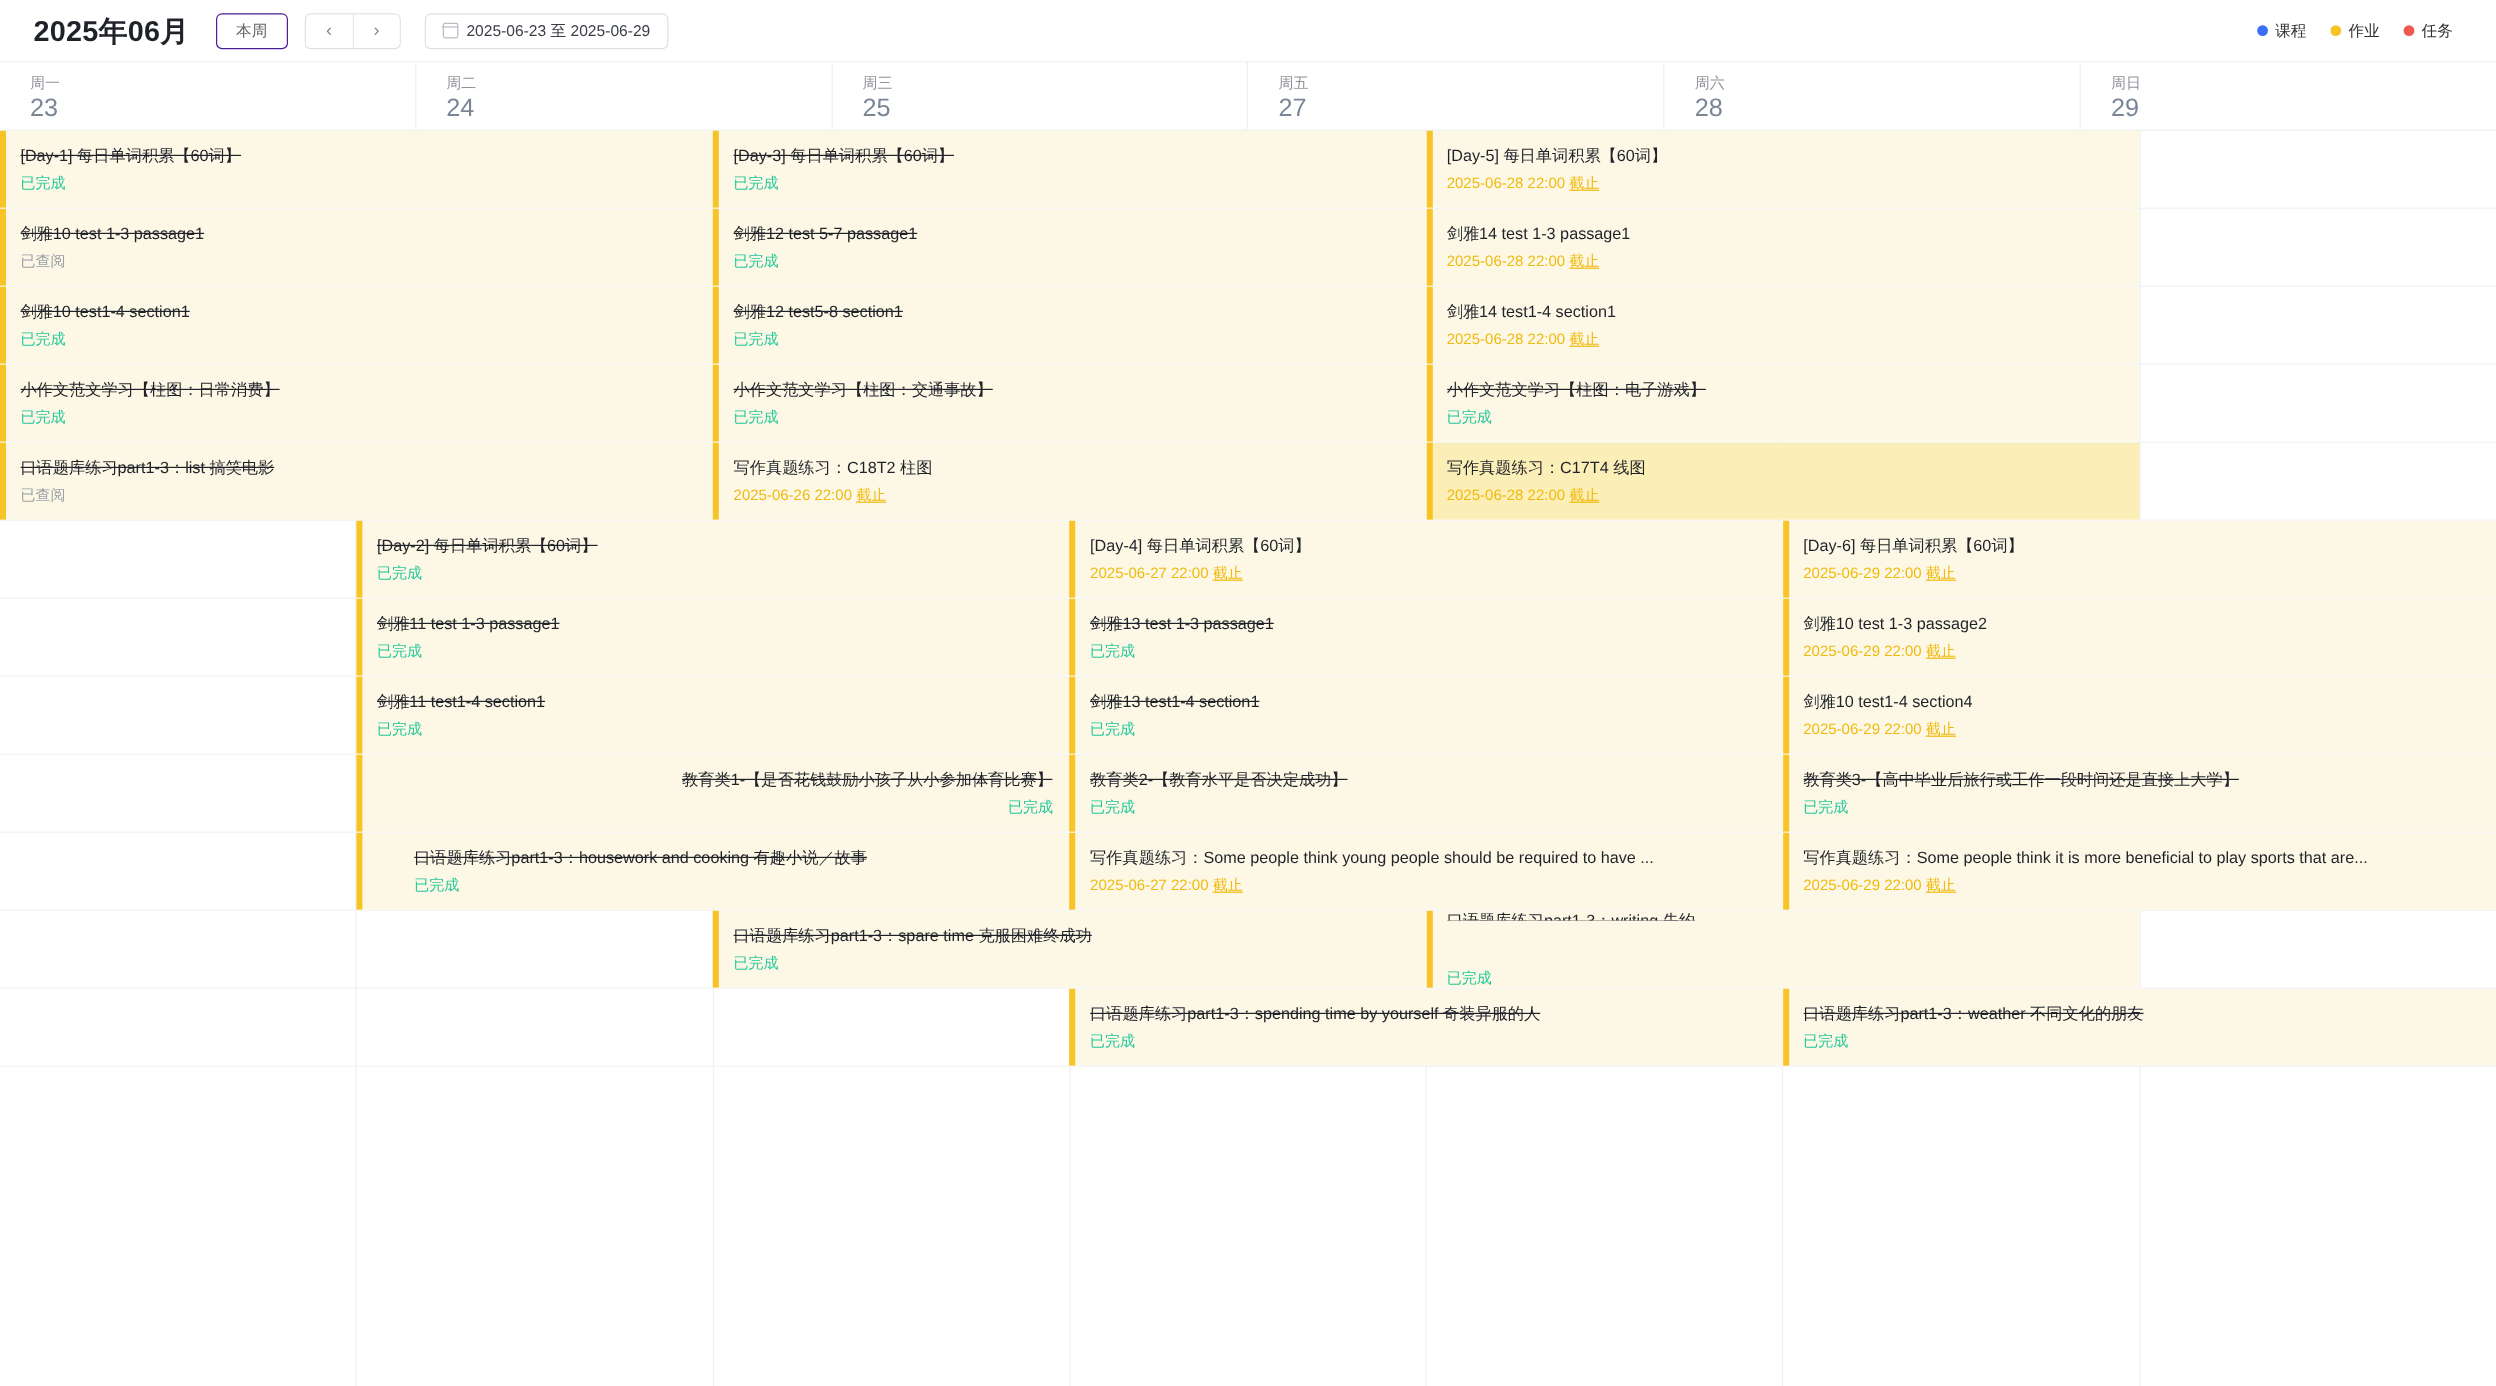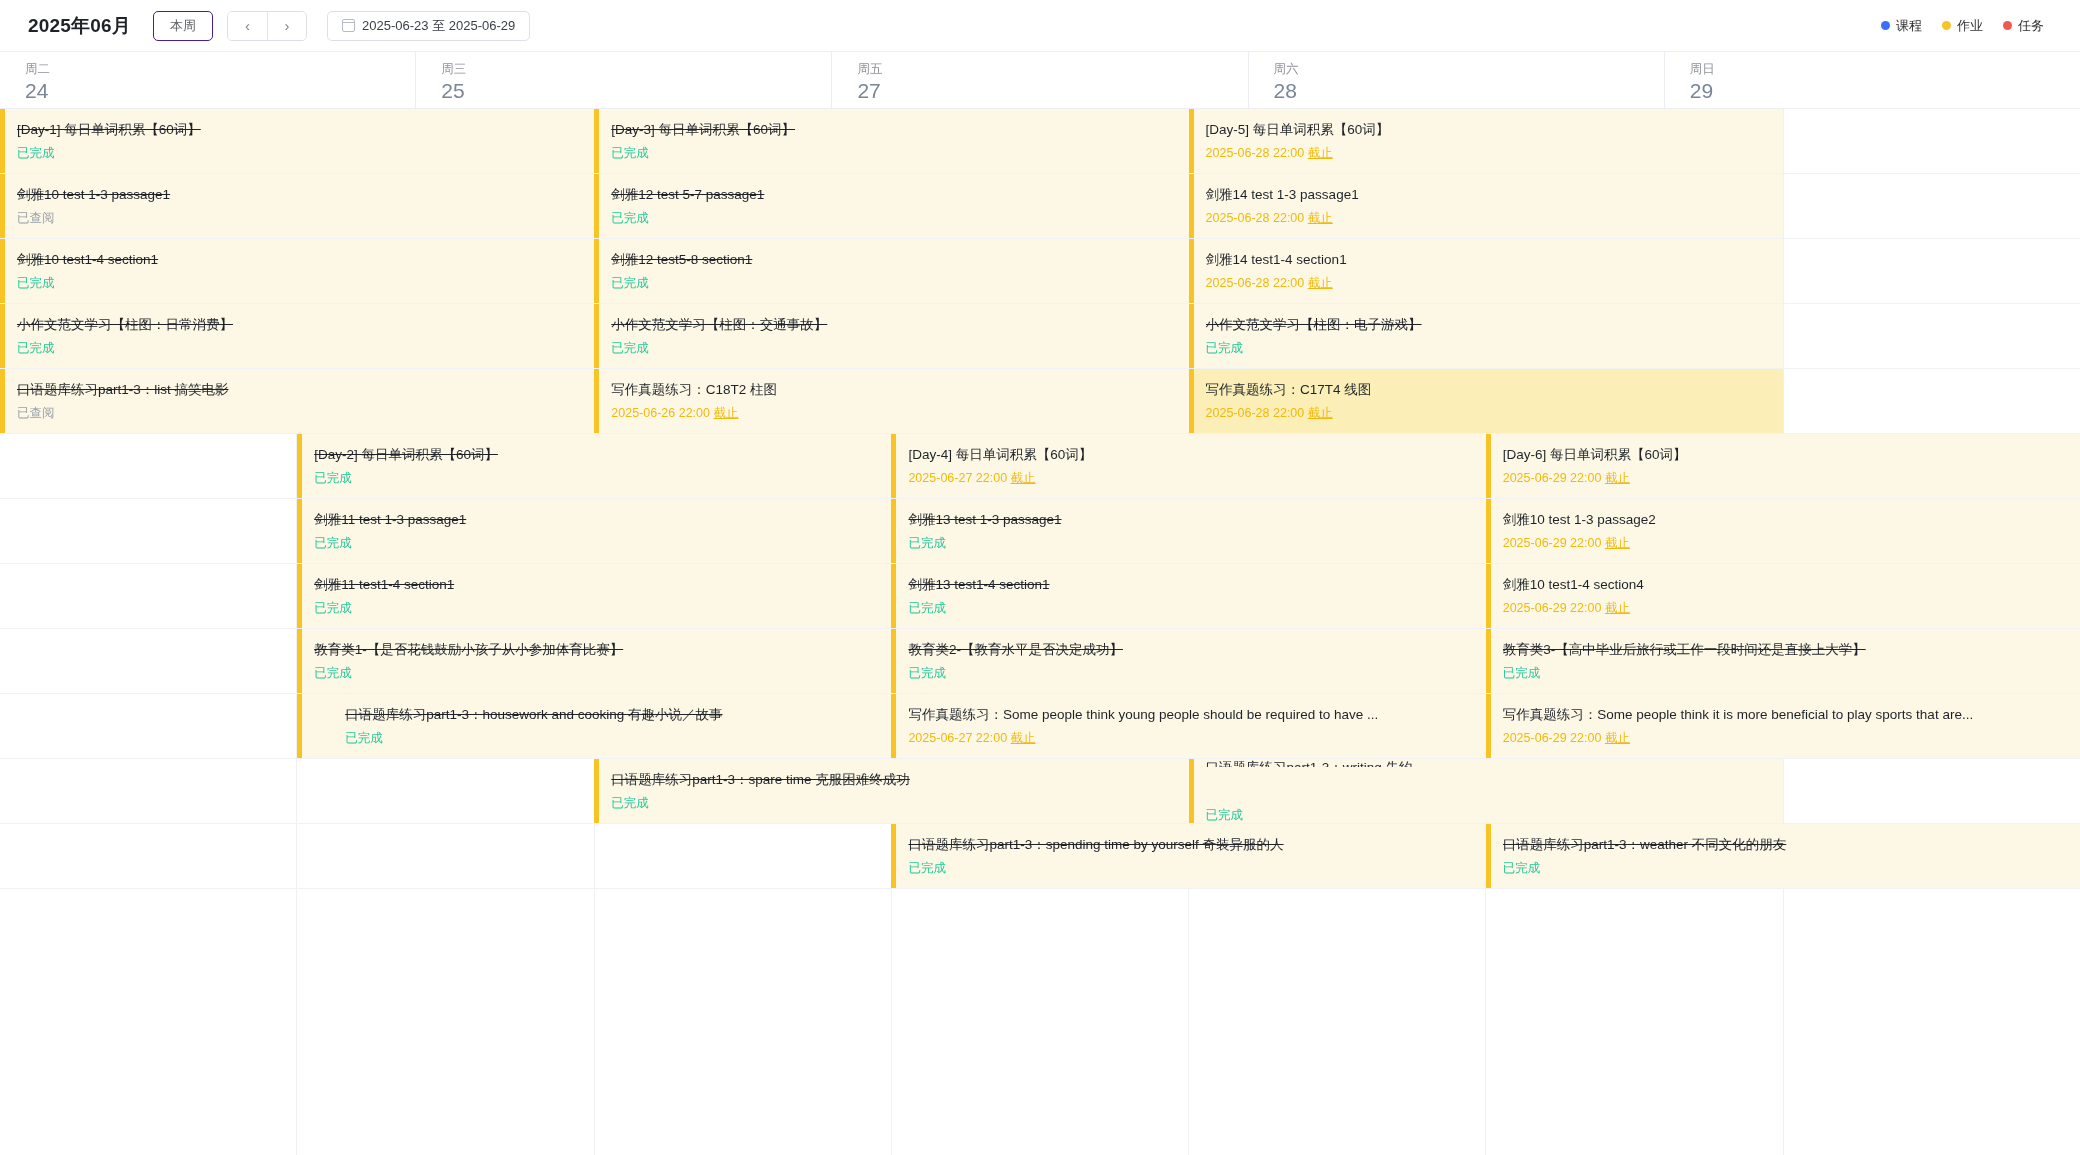--- a/index.html
+++ b/index.html
@@ -13,21 +13,21 @@
   
   .toolbar {
     height: 51px;
     display: flex;
     align-items: center;
     padding: 0 22px 0 28px;
     background: #ffffff;
     position: relative;
   }
   .month-title {
-    font-size: 19px;
+    font-size: 24px;
     font-weight: 700;
     color: #1f2329;
     letter-spacing: 0.2px;
     margin-right: 22px;
     white-space: nowrap;
   }
   .btn-week {
     height: 30px;
     min-width: 60px;
     padding: 0 13px;
@@ -204,20 +204,24 @@
       </div>
       <div class="legend-item">
         <span class="legend-dot" style="background:#ee5a4f"></span>
         <span>任务</span>
       </div>
     </div>
 </div>
 
 <div class="week-head" id="week-head">
     <div class="head-cell">
+      <div class="dow">周一</div>
+      <div class="dnum">23</div>
+    </div>
+    <div class="head-cell">
       <div class="dow">周二</div>
       <div class="dnum">24</div>
     </div>
     <div class="head-cell">
       <div class="dow">周三</div>
       <div class="dnum">25</div>
     </div>
     <div class="head-cell">
       <div class="dow">周五</div>
       <div class="dnum">27</div>
@@ -358,21 +362,21 @@
           <div class="ev-title">剑雅13 test1-4 section1</div>
           <div class="ev-status done">已完成</div>
         </div>
         <div class="event" style="left: 71.4286%; width: 28.5714%;">
           <div class="ev-title">剑雅10 test1-4 section4</div>
           <div class="ev-status due">2025-06-29 22:00 <u>截止</u></div>
         </div>
       </div>
       <div class="row">
         <div class="row-sep"></div>
-        <div class="event done" style="left: 14.2857%; width: 28.5714%;">
+        <div class="event done" style="left: 14.2857%; width: 28.5714%; align-items: flex-end;">
           <div class="ev-title">教育类1-【是否花钱鼓励小孩子从小参加体育比赛】</div>
           <div class="ev-status done">已完成</div>
         </div>
         <div class="event done" style="left: 42.8571%; width: 28.5714%;">
           <div class="ev-title">教育类2-【教育水平是否决定成功】</div>
           <div class="ev-status done">已完成</div>
         </div>
         <div class="event done" style="left: 71.4286%; width: 28.5714%;">
           <div class="ev-title">教育类3-【高中毕业后旅行或工作一段时间还是直接上大学】</div>
           <div class="ev-status done">已完成</div>

